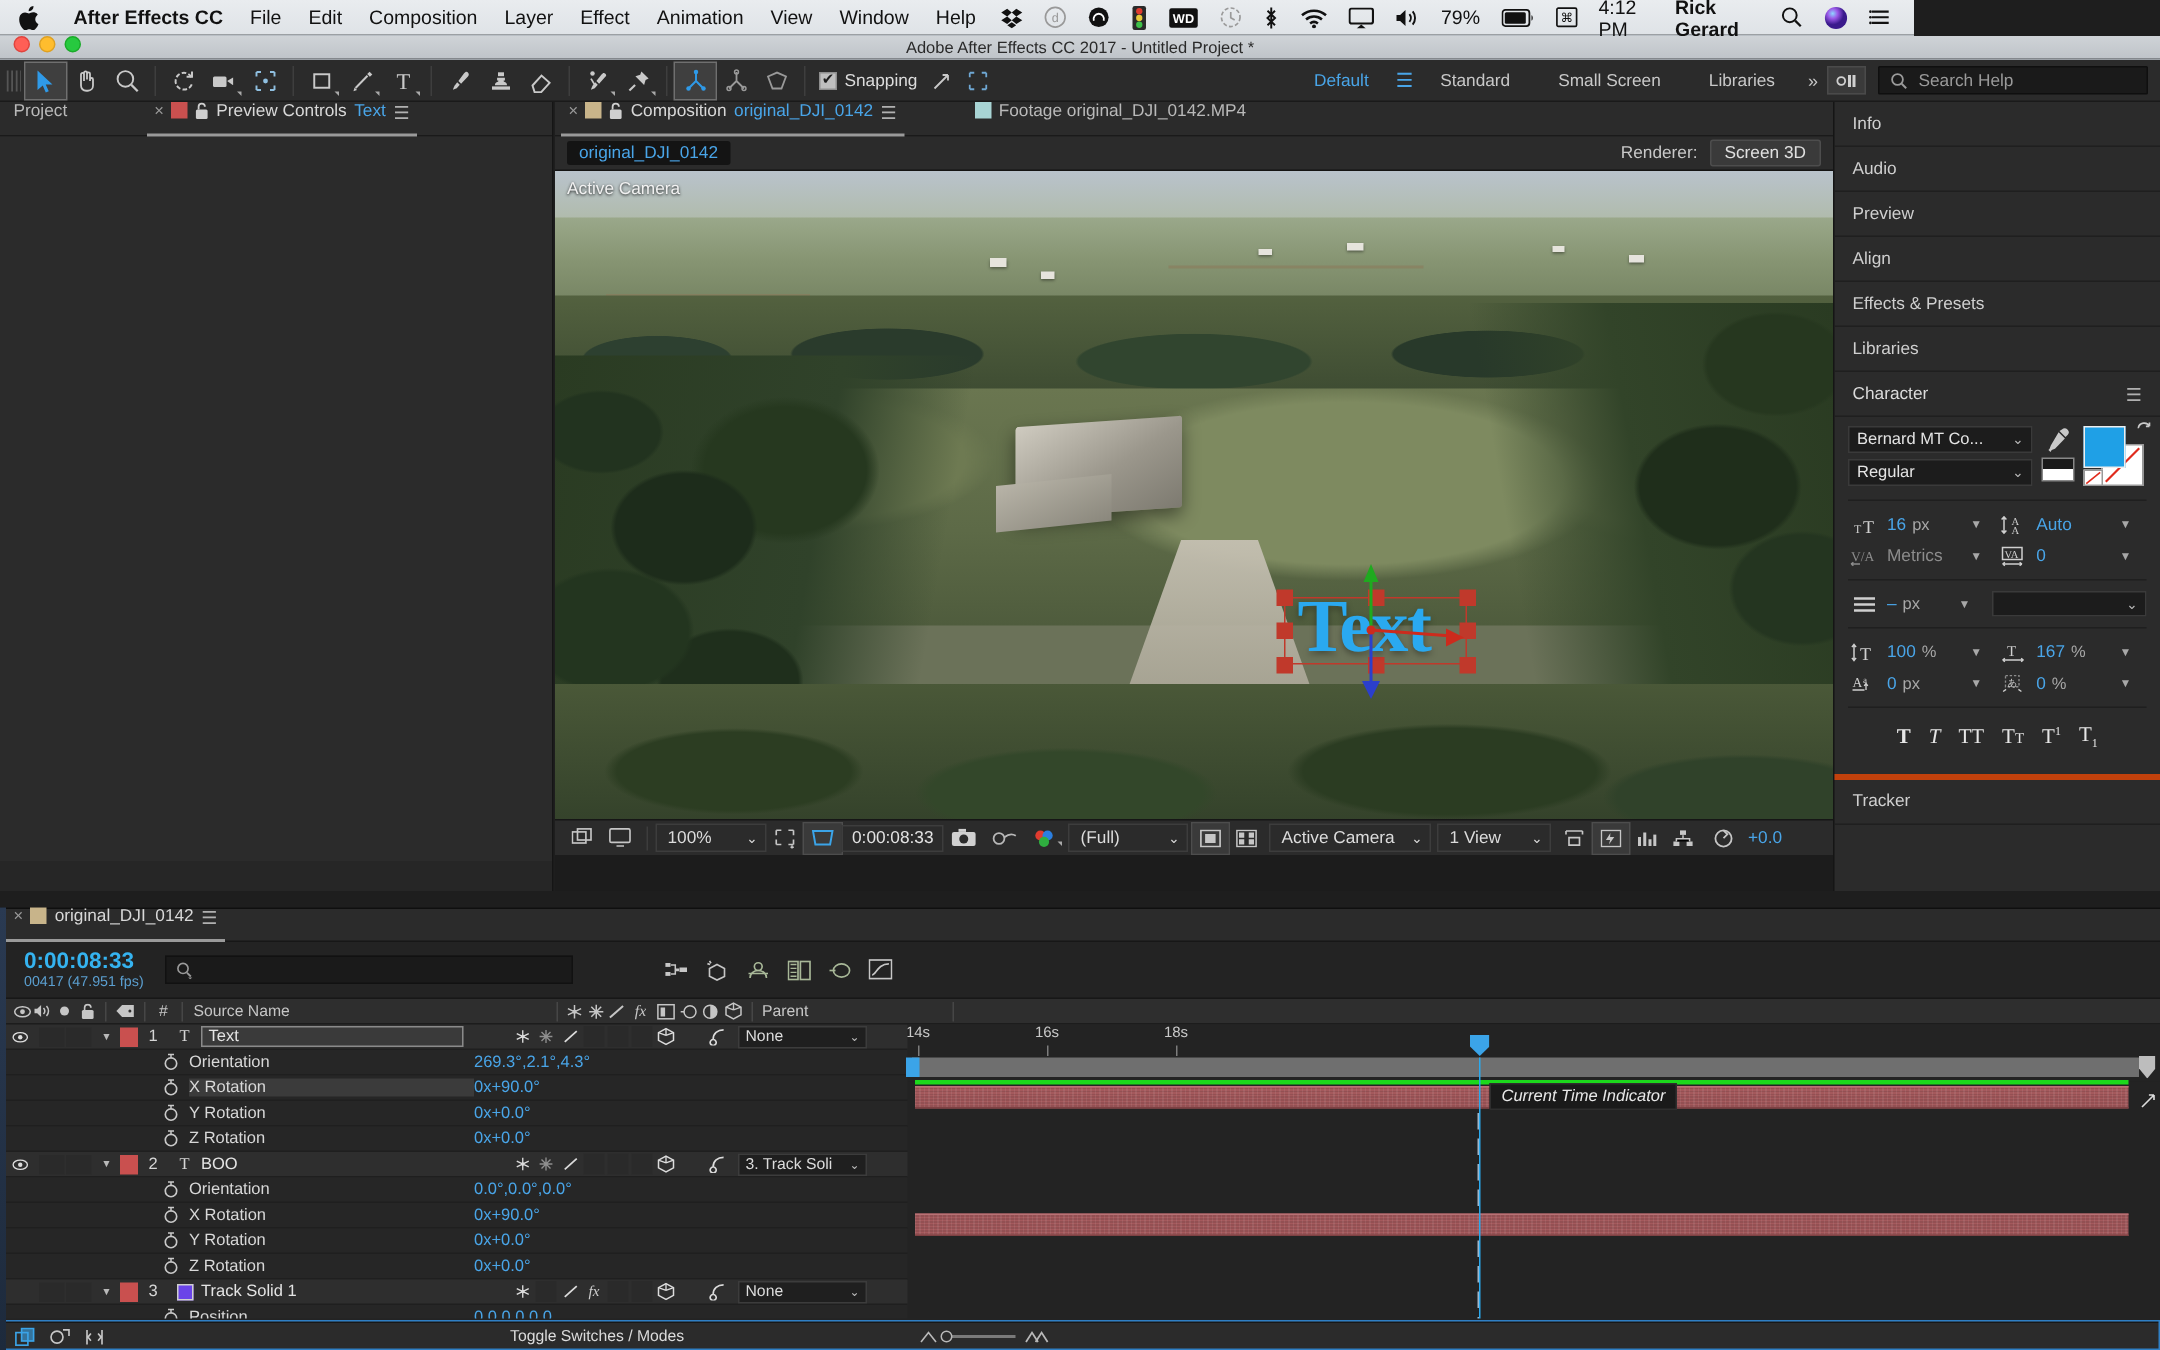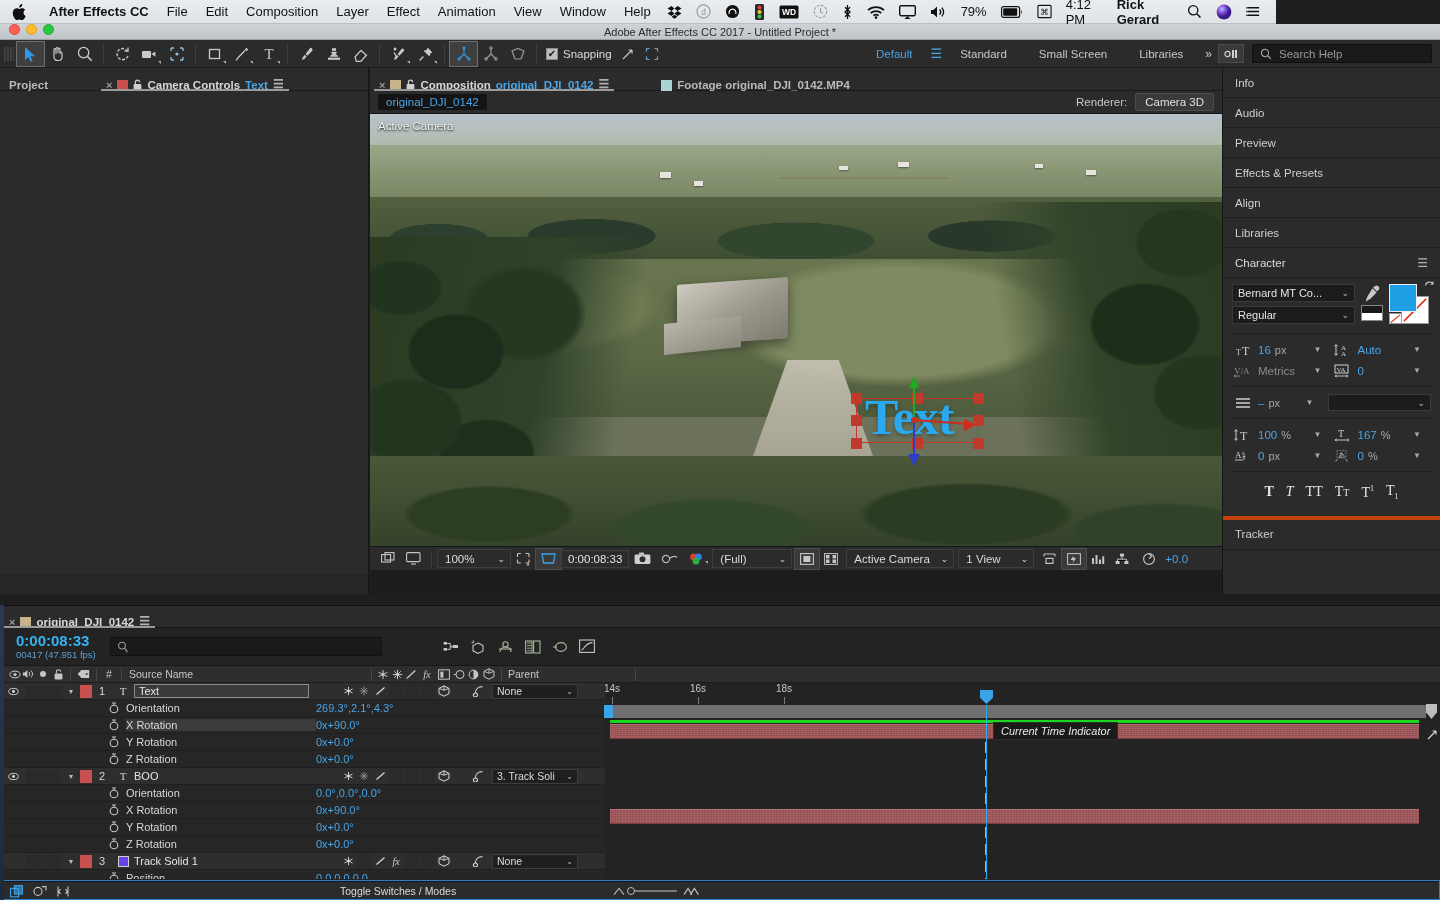--- a/index.html
+++ b/index.html
@@ -69,21 +69,21 @@
     display:flex; align-items:center; gap:7px;
     width: 180px; height: 19px; background:#1a1a1a; border:1px solid #0f0f0f;
     border-radius:1px; padding: 0 7px; color:#9a9a9a; font-size:11.5px; margin-right:8px;
   }
   .workspace-btn { width:26px;height:19px;background:#3a3a3a;border:1px solid #4a4a4a;
     display:flex;align-items:center;justify-content:center;margin-right:8px;}
 
   
   .panel-tabs { height: 23px; background:#2b2b2b; display:flex; align-items:center;
     font-size:11.5px; color:#b9b9b9; }
-  .ptab { display:flex; align-items:flex-end; gap:5px; height:23px; padding:0 9px; position:relative;font-weight:bold; }
+  .ptab { display:flex; align-items:flex-start; gap:5px; height:23px; padding:0 9px; position:relative; }
   .ptab.active { color:#d8d8d8; }
   .ptab.active::after { content:''; position:absolute; left:4px; right:4px; bottom:0; height:2px; background:#9a9a9a; }
   .ptab .x { color:#9a9a9a; font-size:11px; }
   .swatch { width:11px; height:11px; }
   .hamb { color:#b0b0b0; font-size:12px; }
   .cyan { color:#49a5e8; }
 
   
   .leftpanel { position:absolute; left:0; top:68px; width:369px; height:526px;
     background:#262626; border-right:1px solid #151515; }
@@ -610,21 +610,21 @@
       </span>
       <span class="ptab active" style="margin-left:40px">
         <span class="x">×</span>
         <span class="swatch" style="background:#c9504f"></span>
         <span>
           <svg class="ico-svg" width="9" height="12" viewBox="0 0 9 12">
               <rect x="0.6" y="5" width="7.8" height="6.4" rx="1" fill="#cfcfcf"></rect>
               <path d="M2.4 5V3.2a2.1 2.1 0 0 1 4.2 0" fill="none" stroke="#cfcfcf" stroke-width="1.2"></path>
             </svg>
         </span>
-        <span>Camera Controls</span>
+        <span>Preview Controls</span>
         <span class="cyan">Text</span>
         <span class="hamb">☰</span>
       </span>
     </div>
     <div class="ec-body"></div>
   </div>
 
   <div class="viewer">
     <div class="panel-tabs v-tabs">
       <span class="ptab active">
@@ -643,21 +643,21 @@
       <span class="ptab" style="margin-left:34px">
         <span class="swatch" style="background:#a8d4d4"></span>
         <span>Footage original_DJI_0142.MP4</span>
       </span>
     </div>
 
     <div class="v-sub">
       <span class="comp-chip">original_DJI_0142</span>
       <span class="renderer">
         <span>Renderer:</span>
-        <span class="btn">Camera 3D</span>
+        <span class="btn">Screen 3D</span>
       </span>
     </div>
 
     <div class="canvas-wrap">
       <div class="canvas">
         <div class="scene">
           <div class="sky-band"></div>
           <div class="field-far"></div>
           <div class="village">
             <span class="hut" style="left:34%;top:18%;width:11px;height:6px"></span>
@@ -828,24 +828,24 @@
     <div class="rrow">
         <span>Info</span>
       </div>
     <div class="rrow">
         <span>Audio</span>
       </div>
     <div class="rrow">
         <span>Preview</span>
       </div>
     <div class="rrow">
+        <span>Align</span>
+      </div>
+    <div class="rrow">
         <span>Effects &amp; Presets</span>
-      </div>
-    <div class="rrow">
-        <span>Align</span>
       </div>
     <div class="rrow">
         <span>Libraries</span>
       </div>
 
     <div class="rrow hdr">
       <span>Character</span>
       <span class="hamb">☰</span>
     </div>
 

